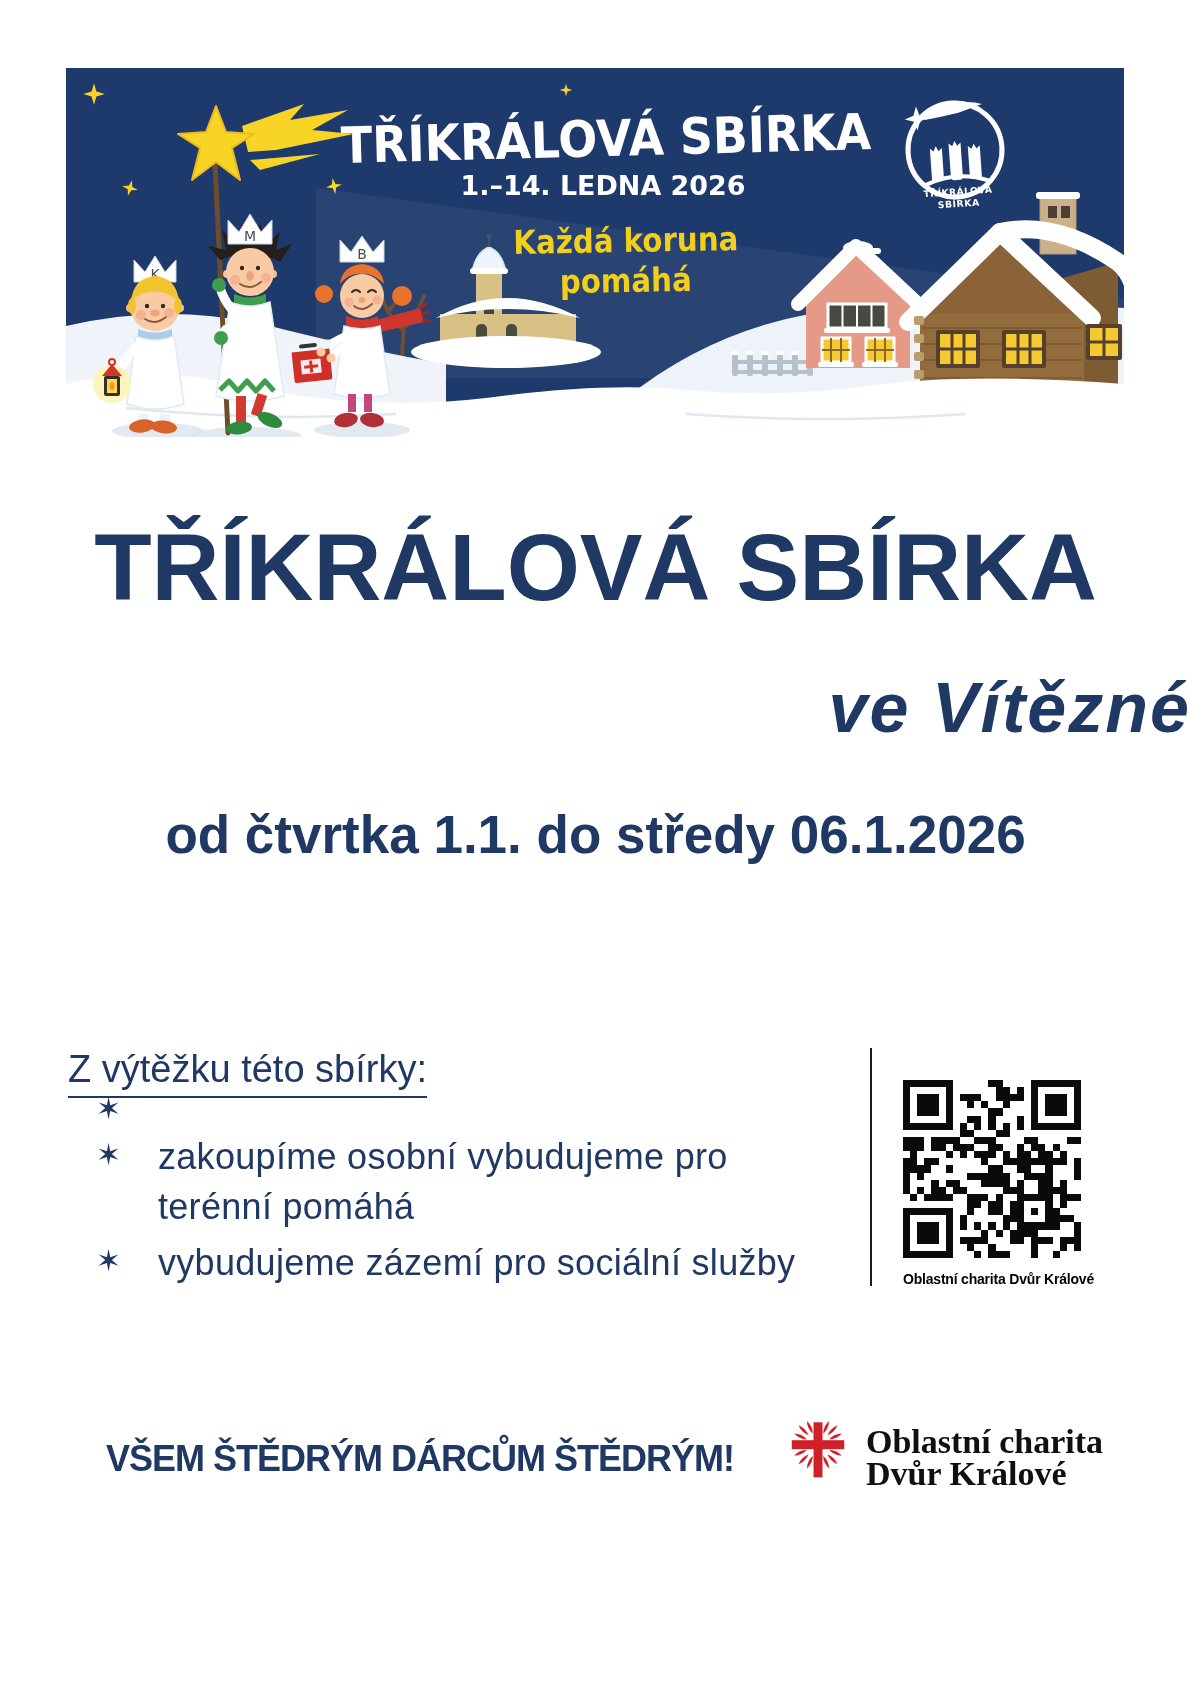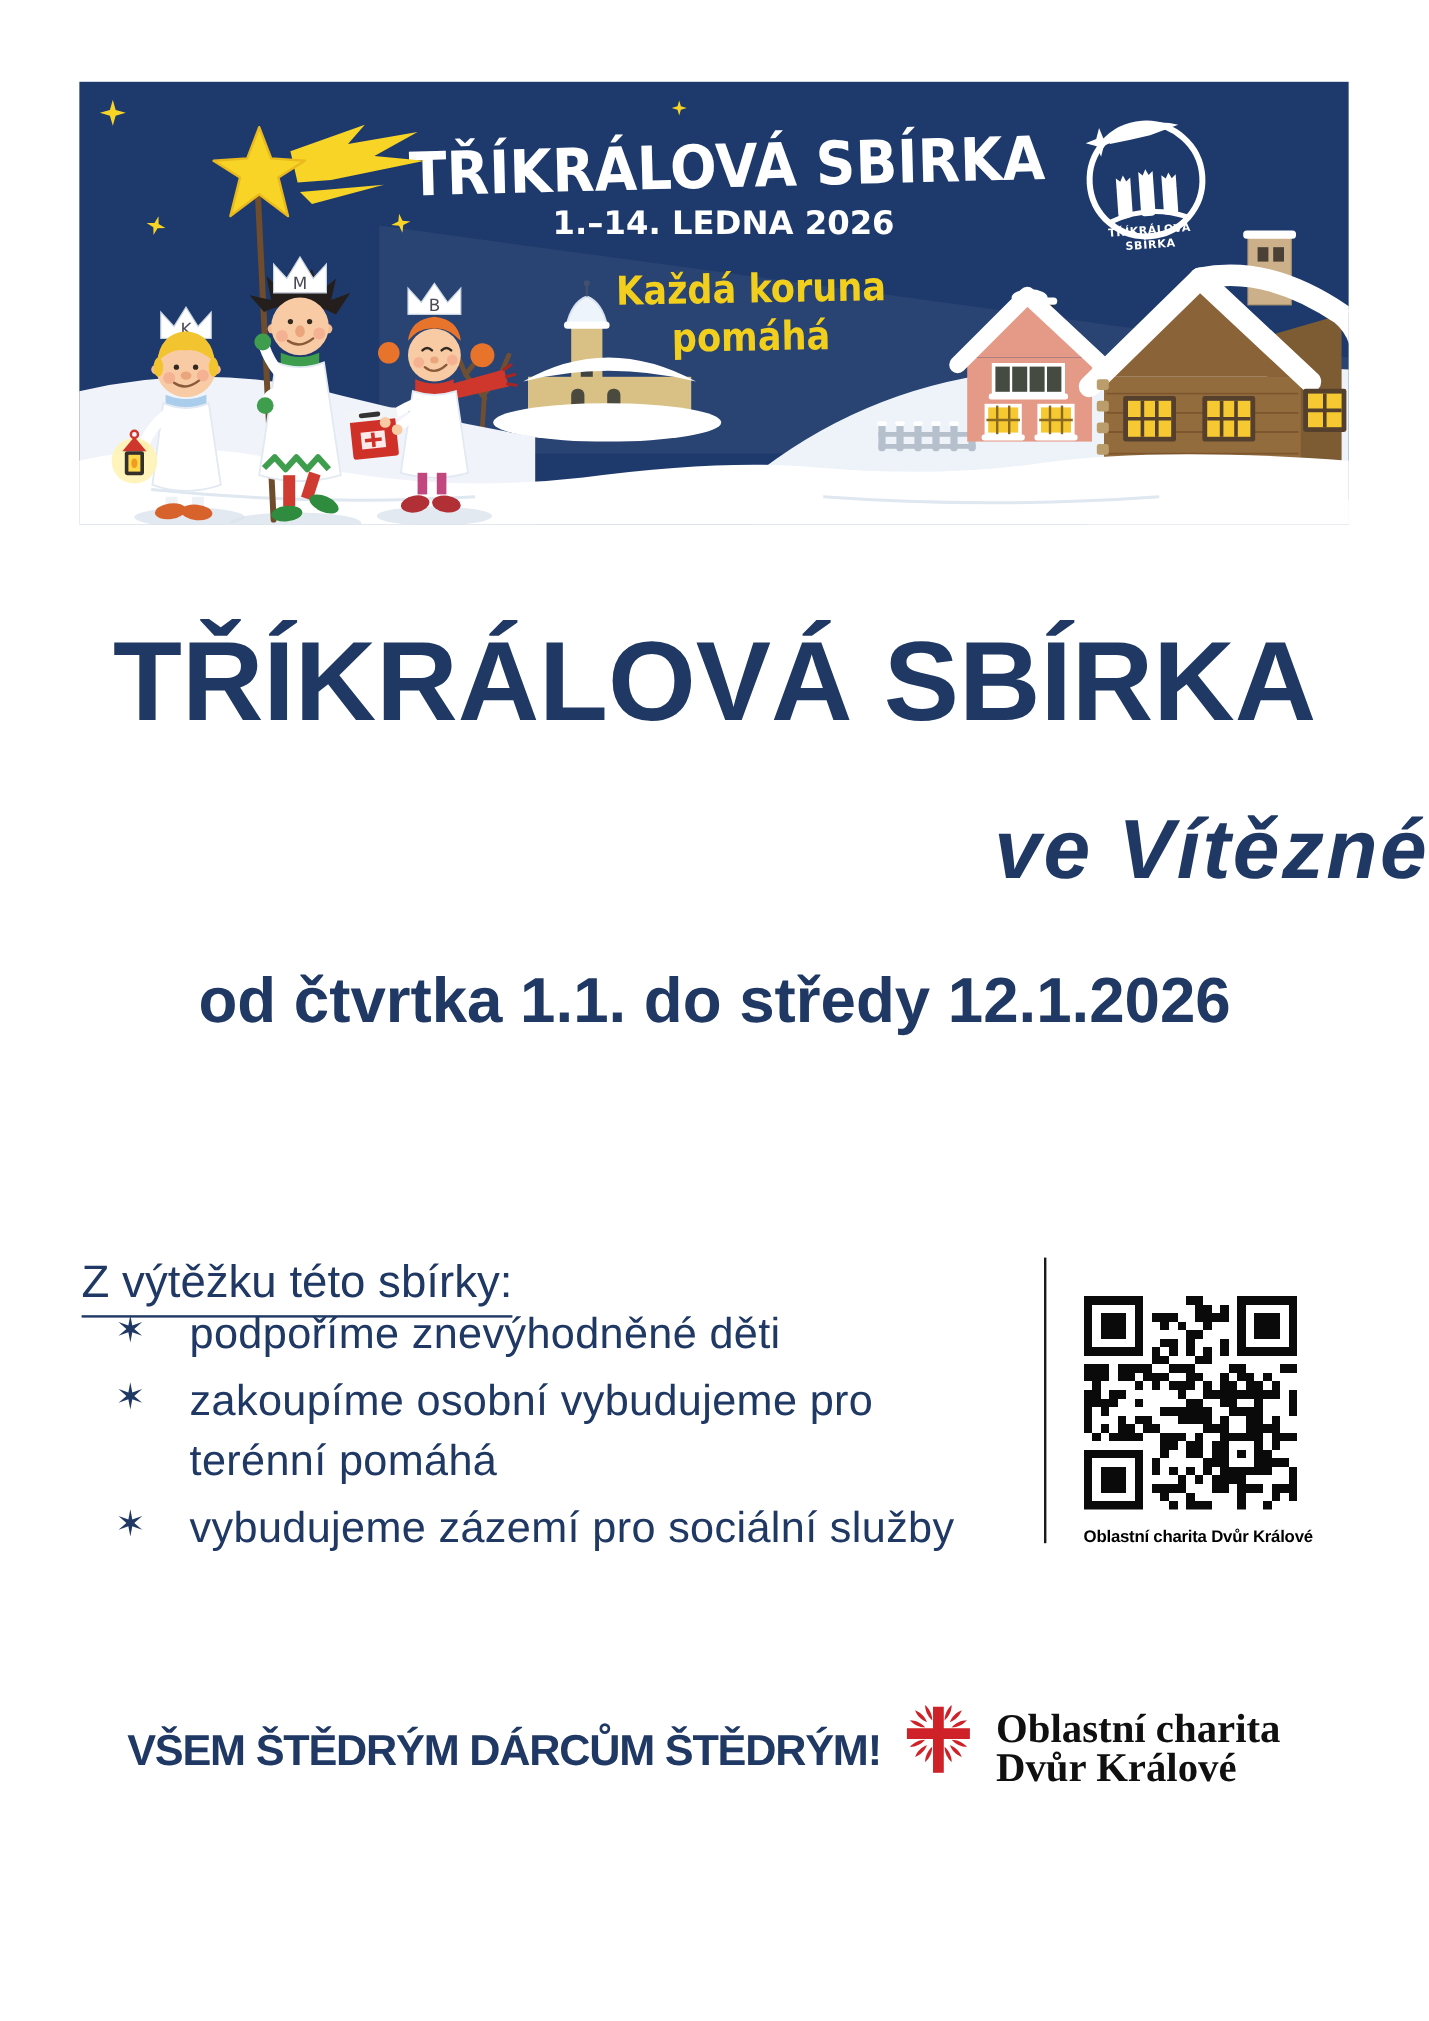--- a/index.html
+++ b/index.html
@@ -23,21 +23,21 @@
   .benefits .star{width:62px;flex:0 0 62px;font-family:"DejaVu Sans",sans-serif;
         font-size:30px;color:#1f3864;padding-top:5px;}
   .benefits .txt{font-size:36px;color:#1f3864;line-height:50px;letter-spacing:0.3px;}
   .benefits .txt span{display:block;}
   .divider-v{position:absolute;left:870px;top:1048px;width:2px;height:238px;background:#1a1a1a;}
   .qr-block{position:absolute;left:903px;top:1080px;width:178px;}
   .qr-caption{margin-top:9px;text-align:center;font-size:14px;font-weight:bold;color:#000;
         letter-spacing:-0.2px;white-space:nowrap;}
   .thanks{position:absolute;left:106px;top:1438px;font-size:36px;font-weight:bold;
         letter-spacing:-1px;color:#1f3864;}
-  .charity{position:absolute;left:750px;top:1418px;display:flex;gap:16px;align-items:flex-start;}
+  .charity{position:absolute;left:786px;top:1418px;display:flex;gap:16px;align-items:flex-start;}
   .charity-text{font-family:"Liberation Serif",serif;font-size:34px;line-height:32px;
         font-weight:600;color:#101010;padding-top:8px;}
   .charity-text span{display:block;}
 </style>
 </head>
 <body>
 
 <div class="page">
 
   <div class="banner">
@@ -294,32 +294,29 @@
       <g transform="translate(150,78)">
         <path d="M26,-20 L88,-42 L74,-26 L132,-36 L96,-16 L138,-12 L60,4 L32,6 Z" fill="#f7d426"></path>
         <path d="M34,14 L104,8 L44,24 Z" fill="#f7d426"></path>
         <path d="M0,-40 L10,-14 L38,-12 L16,2 L24,34 L0,16 L-24,34 L-16,2 L-38,-12 L-10,-14 Z" fill="#f7d426" stroke="#eab91e" stroke-width="2" stroke-linejoin="round"></path>
       </g>
     </svg>
   </div>
 
   <h1 class="poster-title">TŘÍKRÁLOVÁ SBÍRKA</h1>
   <div class="poster-subtitle">ve Vítězné</div>
-  <div class="poster-dates">od čtvrtka 1.1. do středy 12.1.2026</div>
+  <div class="poster-dates">od čtvrtka 1.1. do středy 06.1.2026</div>
 
   <div class="section-heading">
     <span>Z výtěžku této sbírky:</span>
   </div>
 
   <ul class="benefits">
     <li>
       <span class="star">✶</span>
-      <span class="txt">
-          <span>podpoříme znevýhodněné děti</span>
-        </span>
     </li>
     <li>
       <span class="star">✶</span>
       <span class="txt">
           <span>zakoupíme osobní vybudujeme pro</span>
           <span>terénní pomáhá</span>
         </span>
     </li>
     <li>
       <span class="star">✶</span>

